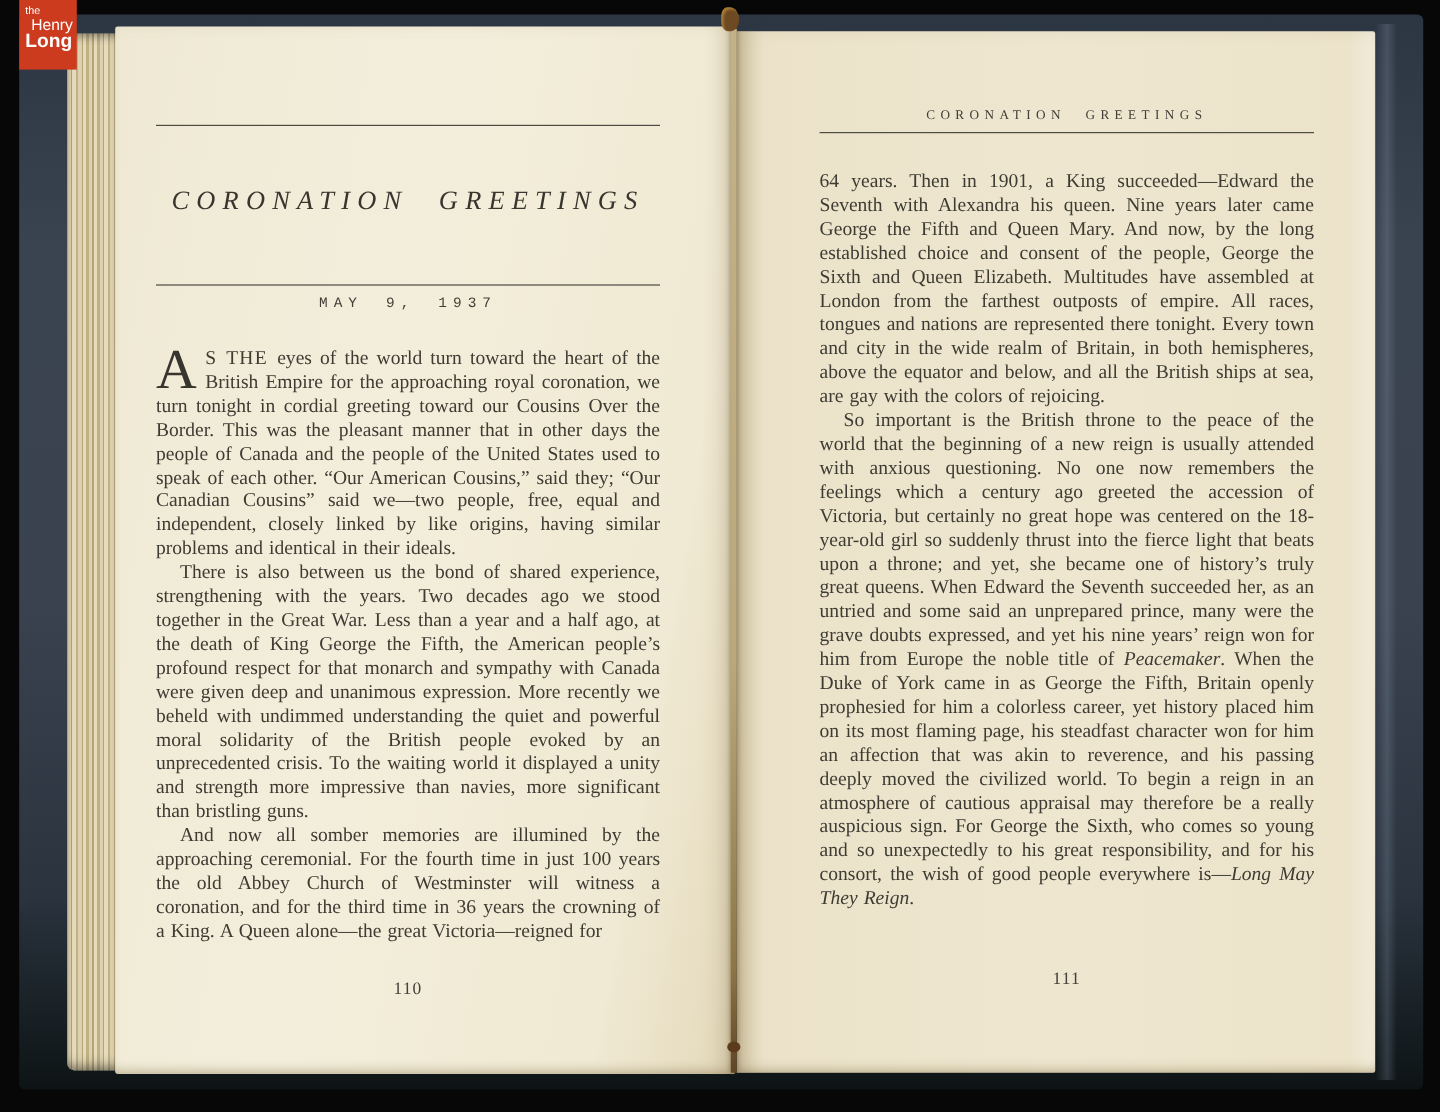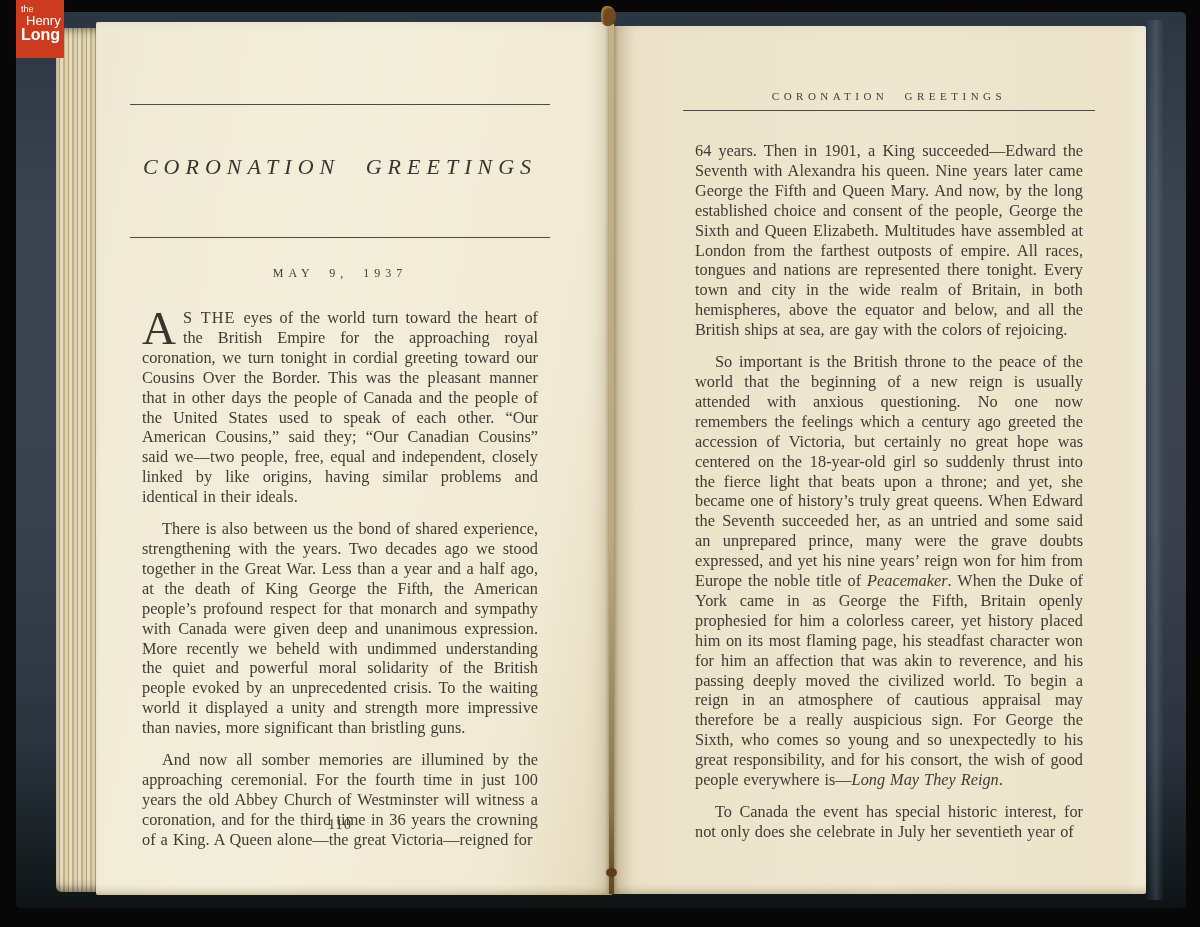--- a/index.html
+++ b/index.html
@@ -40,29 +40,29 @@
   .text-block-left{position:absolute;left:34px;top:0;width:420px;}
   .text-block-right{position:absolute;left:69px;top:0;width:412px;}
 
   .rule{border:0;border-top:1.6px solid #4c4a41;margin:0;}
   .rule-top{margin-top:82px;}
   .rule-mid{margin-top:56px;}
 
   .chapter-title{margin:48px 0 0 0;font-size:22px;line-height:28px;font-weight:400;font-style:italic;
     text-align:center;letter-spacing:6px;word-spacing:14px;color:#37352e;}
 
-  .date-line{margin-top:28px;font-size:12px;line-height:14px;text-align:center;
-    letter-spacing:5px;word-spacing:7px;color:#413e36;}
+  .date-line{margin-top:8px;font-size:12px;line-height:14px;text-align:center;
+    letter-spacing:5px;word-spacing:7px;color:#413e36;font-family:Liberation Mono, monospace;}
 
   .running-header{margin-top:64px;font-size:11px;line-height:13px;text-align:center;
     letter-spacing:4.5px;word-spacing:9px;color:#413e36;padding-bottom:7px;border-bottom:1.6px solid #4c4a41;}
 
   .body-text{margin-top:28px;font-size:16.3px;line-height:19.9px;text-align:justify;word-spacing:.06em;}
   .body-text-right{margin-top:30px;}
-  .para{margin:12px;}
+  .para{margin:0;}
   .para.indent{text-indent:20px;}
   .drop-cap{float:left;font-size:47px;line-height:37px;padding:2px 7px 0 0;color:#37352e;}
   .lead-caps{letter-spacing:1px;}
   .para i{font-style:italic;}
 
   .page-number{position:absolute;bottom:4px;font-size:14.5px;letter-spacing:1px;color:#44413a;text-align:center;}
   .page-number-left{left:34px;width:420px;top:794px;}
   .page-number-right{left:69px;width:412px;top:782px;}
 
   
@@ -96,23 +96,23 @@
     </div>
     <div class="page-number page-number-left">110</div>
   </div>
 
   <div class="page page-right">
     <div class="text-block-right">
       <div class="running-header">CORONATION GREETINGS</div>
       <div class="body-text body-text-right">
           <p class="para"><span>64 years. Then in 1901, a King succeeded—Edward the Seventh with Alexandra his queen. Nine years later came George the Fifth and Queen Mary. And now, by the long established choice and consent of the people, George the Sixth and Queen Elizabeth. Multitudes have assembled at London from the farthest outposts of empire. All races, tongues and nations are represented there tonight. Every town and city in the wide realm of Britain, in both hemispheres, above the equator and below, and all the British ships at sea, are gay with the colors of rejoicing.</span></p>
           <p class="para indent"><span>So important is the British throne to the peace of the world that the beginning of a new reign is usually attended with anxious questioning. No one now remembers the feelings which a century ago greeted the accession of Victoria, but certainly no great hope was centered on the 18-year-old girl so suddenly thrust into the fierce light that beats upon a throne; and yet, she became one of history’s truly great queens. When Edward the Seventh succeeded her, as an untried and some said an unprepared prince, many were the grave doubts expressed, and yet his nine years’ reign won for him from Europe the noble title of </span><i>Peacemaker</i><span>. When the Duke of York came in as George the Fifth, Britain openly prophesied for him a colorless career, yet history placed him on its most flaming page, his steadfast character won for him an affection that was akin to reverence, and his passing deeply moved the civilized world. To begin a reign in an atmosphere of cautious appraisal may therefore be a really auspicious sign. For George the Sixth, who comes so young and so unexpectedly to his great responsibility, and for his consort, the wish of good people everywhere is—</span><i>Long May They Reign</i><span>.</span></p>
-          <p class="para indent"><span>To Canada the event has special historic interest, for not only does she celebrate in July her seventieth year of</span></p>
         </div>
     </div>
+    <div class="page-number page-number-right">111</div>
   </div>
 
   <div class="spine"></div>
   <div class="speck-top"></div>
   <div class="speck-bottom"></div>
 
   <div class="logo">
     <span class="logo-the">the</span>
     <span class="logo-henry">Henry</span>
     <span class="logo-ford">Long</span>

